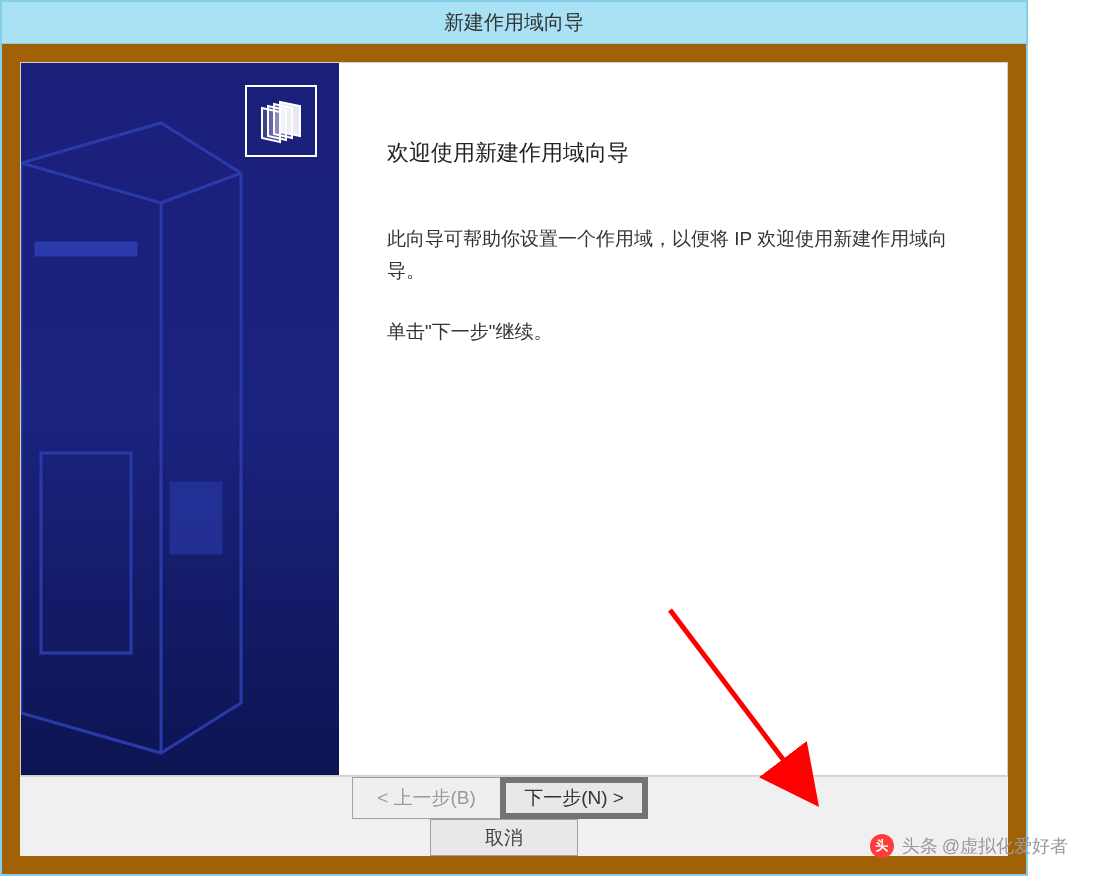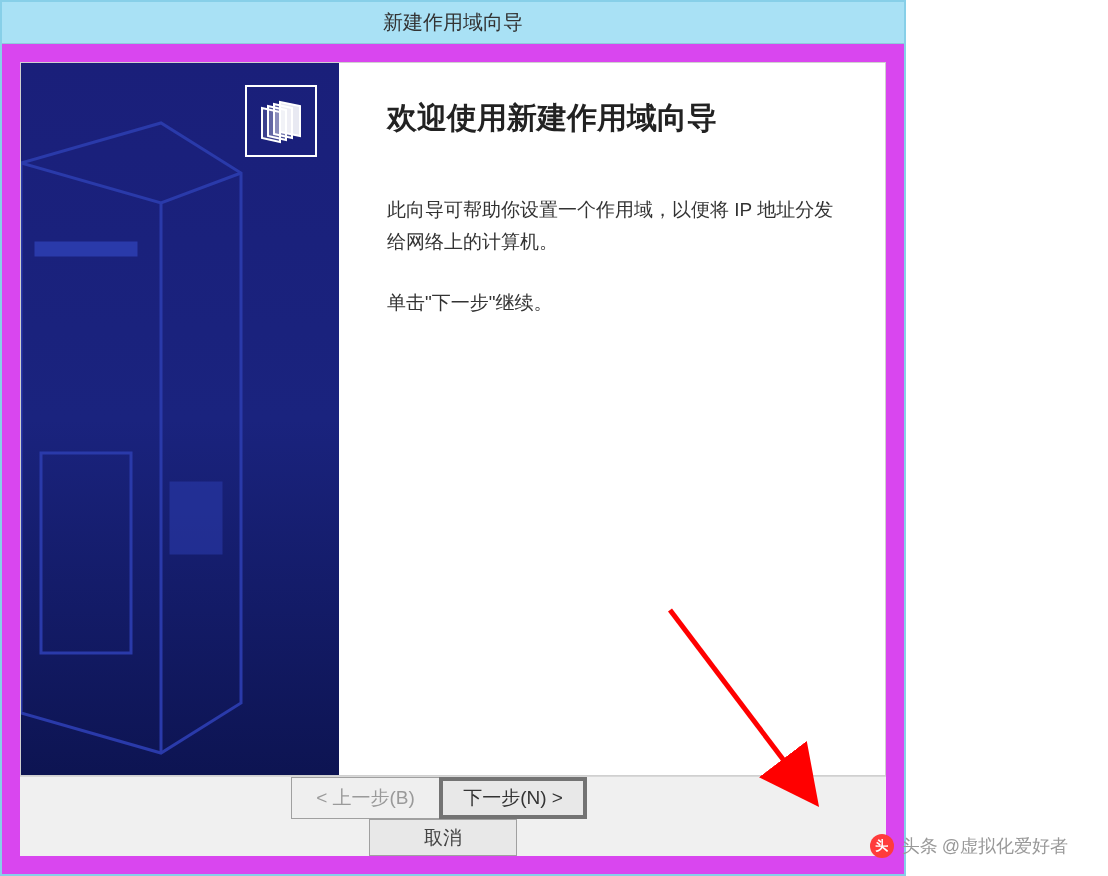--- a/index.html
+++ b/index.html
@@ -8,24 +8,24 @@
       box-sizing: border-box;
     }
     body {
       font-family: "Microsoft YaHei", "SimSun", sans-serif;
       background: #fff;
       width: 1108px;
       height: 876px;
       position: relative;
     }
     .window {
-      width: 906px;
+      width: 1028px;
       height: 876px;
       border: 2px solid #87cfe8;
-      background: #d946ef;
+      background: #a16207;
       display: flex;
       flex-direction: column;
     }
     .titlebar {
       background: #a9e1f5;
       height: 42px;
       display: flex;
       align-items: center;
       justify-content: center;
       font-size: 20px;
@@ -74,24 +74,25 @@
     .icon-box svg {
       width: 54px;
       height: 54px;
     }
     .main {
       flex: 1;
       padding: 35px 48px 20px 48px;
       color: #333;
     }
     .heading {
-      font-size: 30px;
-      font-weight: bold;
+      font-size: 22px;
+      font-weight: normal;
       margin-bottom: 55px;
       color: #222;
+      margin-top: 40px;
     }
     .desc {
       font-size: 19px;
       line-height: 1.7;
       margin-bottom: 28px;
       color: #333;
     }
     .footer {
       height: 80px;
       background: #f0f0f0;
@@ -115,21 +116,21 @@
       display: flex;
       align-items: center;
       justify-content: center;
     }
     .btn.disabled {
       color: #9a9a9a;
       background: #efefef;
       cursor: default;
     }
     .btn.primary {
-      border: 4px solid #737373;
+      border: 6px solid #737373;
       background: #e8e8e8;
       color: #333;
     }
     .btn-group {
       display: flex;
     }
     .btn-group .btn:first-child {
       border-right: none;
     }
     .btn-cancel {
@@ -196,21 +197,21 @@
               <path d="M 14 12 L 14 42 L 32 46 L 32 16 Z" fill="#fff" fill-opacity="0.2"></path>
               <path d="M 20 10 L 20 40 L 38 44 L 38 14 Z" fill="#fff" fill-opacity="0.25"></path>
               <path d="M 26 8 L 26 38 L 46 42 L 46 12 Z" fill="#fff" fill-opacity="0.9"></path>
             </g>
           </svg>
         </div>
       </div>
 
       <div class="main">
         <h1 class="heading">欢迎使用新建作用域向导</h1>
-        <p class="desc">此向导可帮助你设置一个作用域，以便将 IP 地址分发给网络上的计算机。</p>
+        <p class="desc">此向导可帮助你设置一个作用域，以便将 IP 欢迎使用新建作用域向导。</p>
         <p class="desc">单击"下一步"继续。</p>
       </div>
     </div>
   </div>
 
   <div class="footer">
     <div class="btn-group">
       <button class="btn disabled">&lt; 上一步(B)</button>
       <button class="btn primary">下一步(N) &gt;</button>
     </div>

